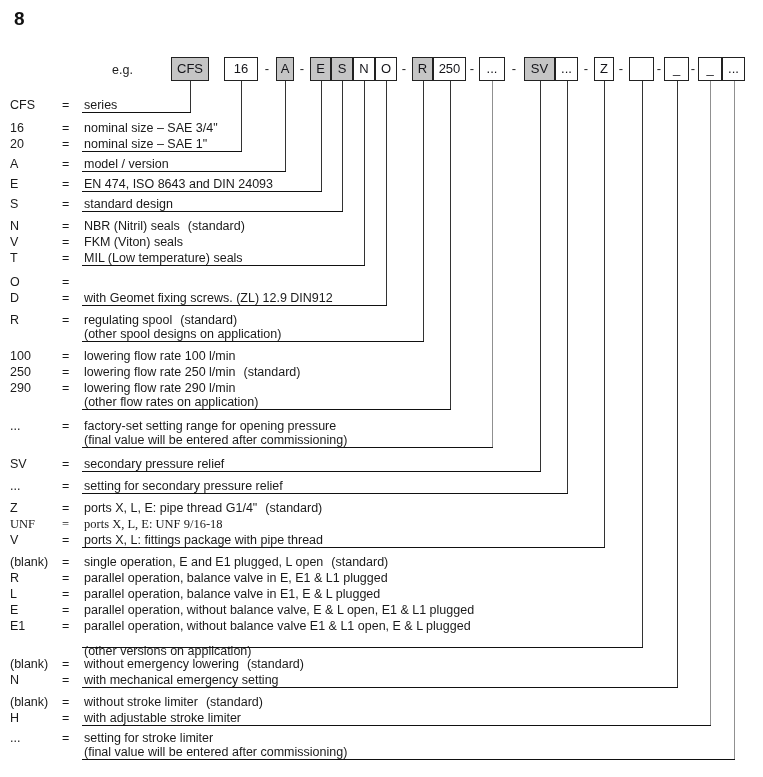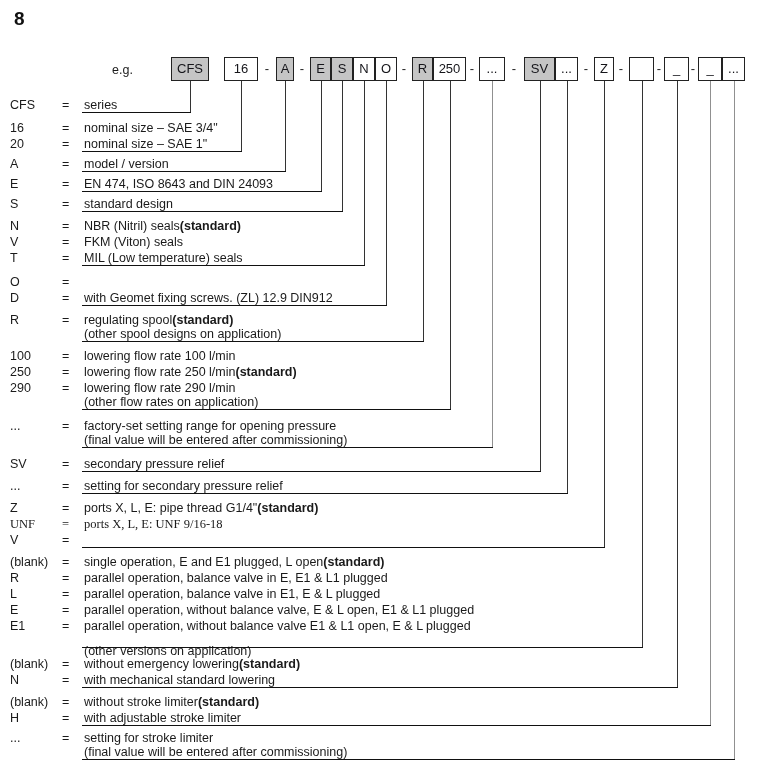--- a/index.html
+++ b/index.html
@@ -21,21 +21,21 @@
     position:absolute; top:57px; width:10px; height:24px; line-height:23px;
     text-align:center; font-size:13px; color:#222;
   }
   .vline { position:absolute; width:1px; background:#333; }
   .vline.gray { background:#909090; }
   .ul { position:absolute; height:1px; background:#111; }
   .legend-row { position:absolute; left:0; width:763px; height:16px; font-size:12.5px; white-space:nowrap; }
   .lg-label { position:absolute; left:10px; top:0; }
   .lg-eq    { position:absolute; left:62px; top:0; }
   .lg-text  { position:absolute; left:84px; top:0; }
-  .lg-text b { font-weight:bold; margin-left:0; }
+  .lg-text b { font-weight:normal; margin-left:8px; }
 </style>
 </head>
 <body>
 
 <div class="page">
   <span class="h-num">8</span>
   <span class="eg">e.g.</span>
   <div id="code-row">
       <div class="code-box shaded" style="left: 171px; width: 38px;">CFS</div>
       <div class="code-box" style="left: 224px; width: 34px;">16</div>
@@ -200,20 +200,21 @@
         <span class="lg-text"><span>ports X, L, E: pipe thread G1/4"</span><b>(standard)</b></span>
       </div>
       <div class="legend-row" style="top: 517px; font-family: Liberation Serif, serif;">
         <span class="lg-label">UNF</span>
         <span class="lg-eq">=</span>
         <span class="lg-text"><span>ports X, L, E: UNF 9/16-18</span></span>
       </div>
       <div class="legend-row" style="top: 533px;">
         <span class="lg-label">V</span>
         <span class="lg-eq">=</span>
+        <span class="lg-text"><span>ports X, L: fittings package with pipe thread</span></span>
       </div>
       <div class="ul" style="left: 82px; top: 547px; width: 523px;"></div>
       <div class="legend-row" style="top: 555px;">
         <span class="lg-label">(blank)</span>
         <span class="lg-eq">=</span>
         <span class="lg-text"><span>single operation, E and E1 plugged, L open</span><b>(standard)</b></span>
       </div>
       <div class="legend-row" style="top: 571px;">
         <span class="lg-label">R</span>
         <span class="lg-eq">=</span>
@@ -239,21 +240,21 @@
       </div>
       <div class="ul" style="left: 82px; top: 647px; width: 561px;"></div>
       <div class="legend-row" style="top: 657px;">
         <span class="lg-label">(blank)</span>
         <span class="lg-eq">=</span>
         <span class="lg-text"><span>without emergency lowering</span><b>(standard)</b></span>
       </div>
       <div class="legend-row" style="top: 673px;">
         <span class="lg-label">N</span>
         <span class="lg-eq">=</span>
-        <span class="lg-text"><span>with mechanical standard lowering</span></span>
+        <span class="lg-text"><span>with mechanical emergency setting</span></span>
       </div>
       <div class="ul" style="left: 82px; top: 687px; width: 596px;"></div>
       <div class="legend-row" style="top: 695px;">
         <span class="lg-label">(blank)</span>
         <span class="lg-eq">=</span>
         <span class="lg-text"><span>without stroke limiter</span><b>(standard)</b></span>
       </div>
       <div class="legend-row" style="top: 711px;">
         <span class="lg-label">H</span>
         <span class="lg-eq">=</span>

